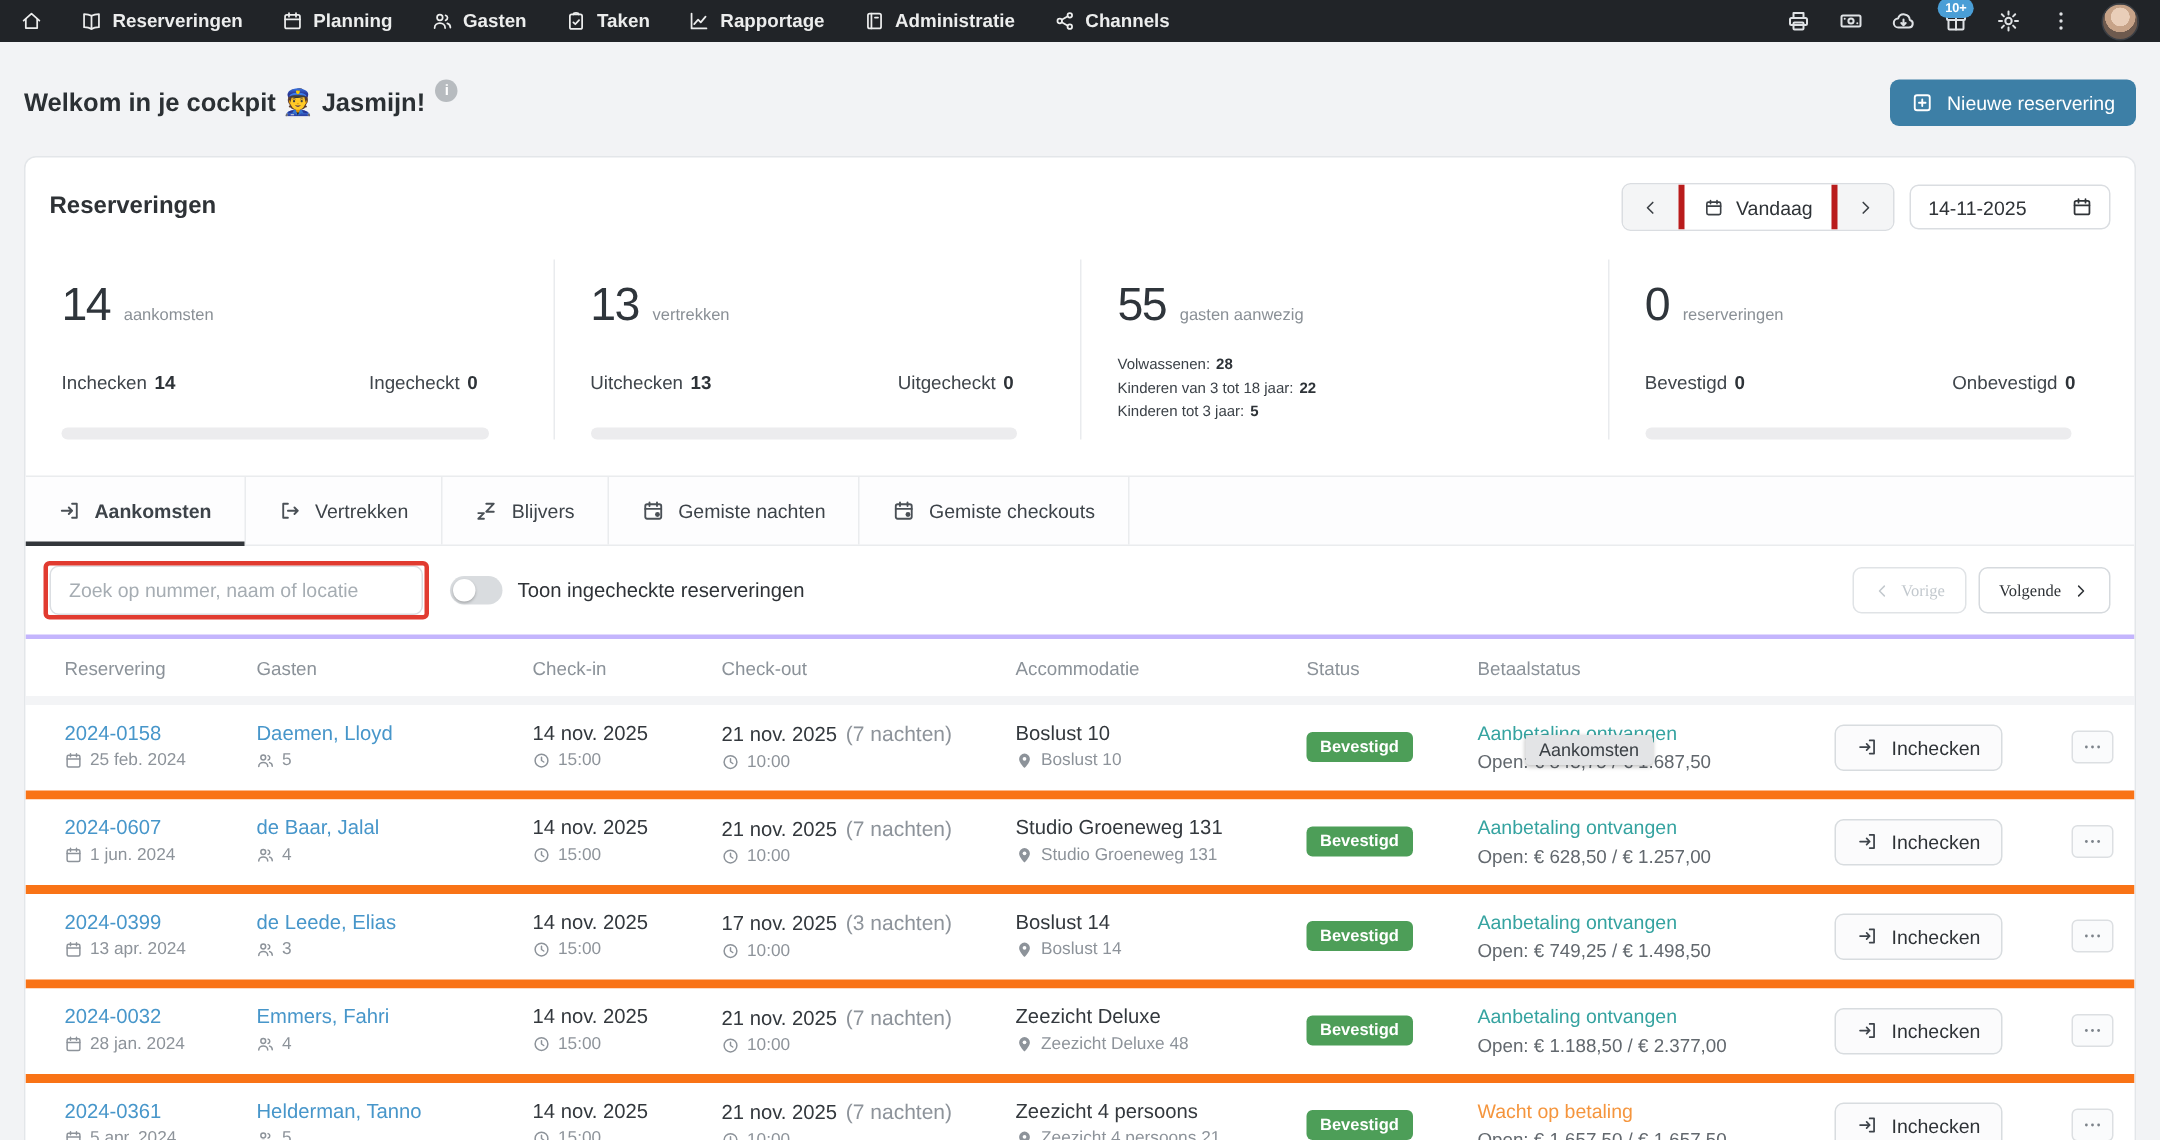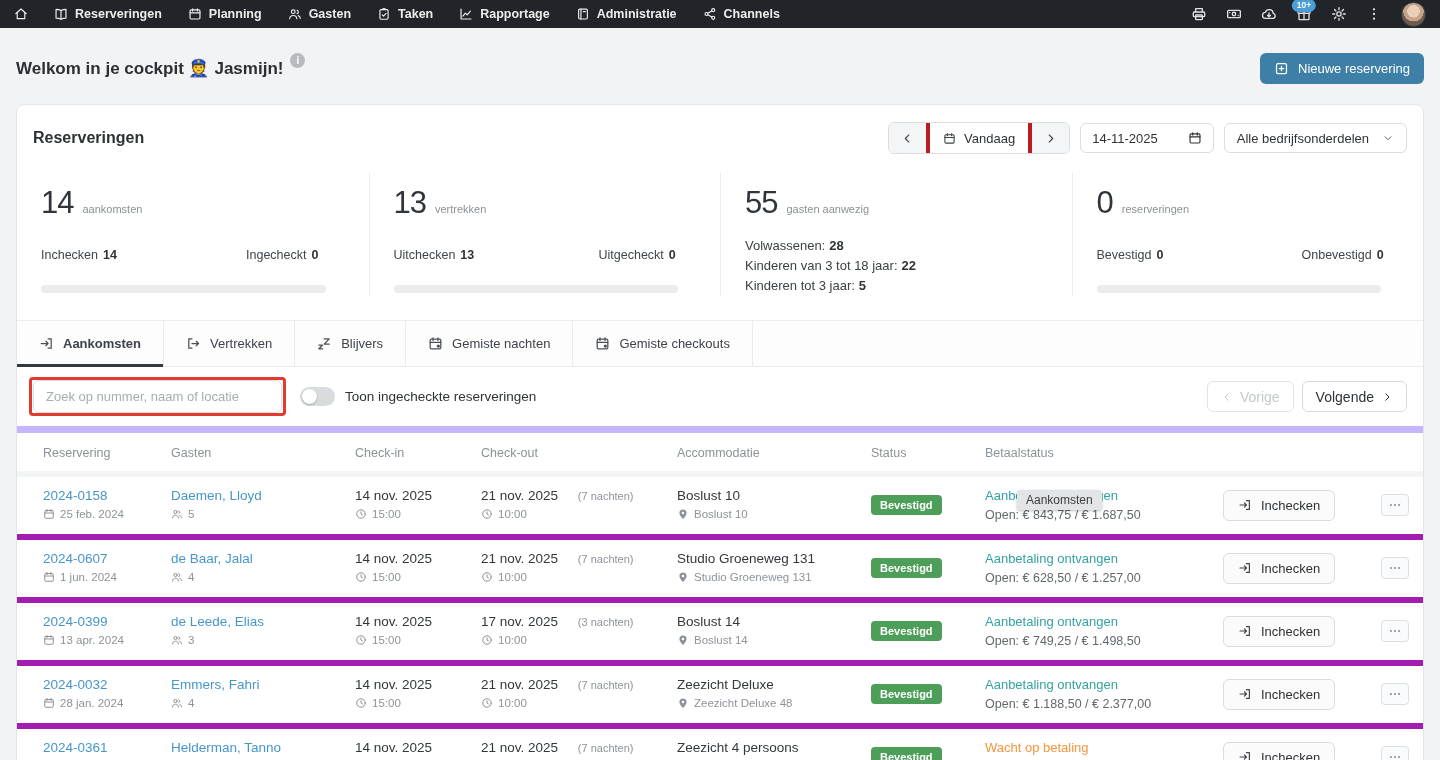--- a/index.html
+++ b/index.html
@@ -44,54 +44,54 @@
   
   .stats{display:grid;grid-template-columns:1fr 1fr 1fr 1fr;padding:6px 0 24px}
   .stat{padding:12px 24px 0}
   .stat+.stat{border-left:1px solid #e9ebee}
   .stat-big{display:flex;align-items:baseline;gap:9px}
   .stat-num{font-size:31px;color:#2f353b;font-weight:400;letter-spacing:-1px}
   .stat-cap{font-size:11px;color:#8a9096}
   .stat-subs{display:grid;grid-template-columns:205px auto;margin-top:27px;font-size:12.5px;color:#3f454b}
   .stat-subs b{margin-left:5px;color:#2e3338}
   .stat-bar{margin-top:23px;height:8px;border-radius:4px;background:#ececee;width:94%}
-  .stat-lines{margin-top:15px;font-size:13px;color:#3b4147;line-height:1.55}
+  .stat-lines{margin-top:15px;font-size:10px;color:#3b4147;line-height:1.55}
   .stat-lines b{margin-left:4px;color:#2e3338}
 
   
   .tabs{display:flex;border-top:1px solid #eaecee;border-bottom:1px solid #eaecee;background:#fdfdfe}
   .tab{display:flex;align-items:center;gap:9px;padding:0 22px;height:45px;font-size:13px;color:#3d4349;border-right:1px solid #eaecee;cursor:pointer;position:relative;white-space:nowrap}
   .tab svg{width:15px;height:15px;color:#4a5056}
   .tab.active{font-weight:700}
   .tab.active::after{content:"";position:absolute;left:0;right:0;bottom:-1px;height:3px;background:#33373b}
 
   
   .filter-row{display:flex;align-items:center;padding:13px 16px;gap:18px}
   .search-wrap{position:relative}
   .search-input{width:249px;height:33px;border:1px solid #dbdee2;border-radius:6px;padding:0 12px;font-size:13px;font-family:inherit;color:#2f3337;outline:none;background:#fff}
   .search-input::placeholder{color:#a6adb3}
   .annotation-box{position:absolute;inset:-3px -4px;border:3px solid #e13b30;border-radius:4px;pointer-events:none}
   .toggle-wrap{display:flex;align-items:center;gap:10px;font-size:13.5px;color:#2e3237}
   .toggle{width:35px;height:19px;border-radius:10px;background:#d9dcdf;position:relative;cursor:pointer;flex:none}
   .toggle::after{content:"";position:absolute;width:15px;height:15px;border-radius:50%;background:#fff;top:2px;left:2px;box-shadow:0 1px 2px rgba(0,0,0,.25)}
   .pager{margin-left:auto;display:flex;gap:8px}
-  .pager button{display:flex;align-items:center;gap:7px;height:31px;padding:0 13px;border-radius:6px;border:1px solid #e0e3e6;background:#fff;font-size:14px;font-family:Liberation Sans, sans-serif;cursor:pointer}
+  .pager button{display:flex;align-items:center;gap:7px;height:31px;padding:0 13px;border-radius:6px;border:1px solid #e0e3e6;background:#fff;font-size:11px;font-family:Liberation Serif, serif;cursor:pointer}
   .pager .prev{color:#c3c9ce}
   .pager .next{color:#2f3337;border-color:#d6dade}
   .pager svg{width:12px;height:12px}
 
   
   .grid-row{display:grid;grid-template-columns:128px 184px 126px 196px 194px 114px 236px 1fr;align-items:start;padding:0 14px 0 26px}
-  .thead{color:#8b9299;font-size:12.5px;padding-top:13px;padding-bottom:11px;border-top:7px solid #c4b5fd;border-bottom:6px solid #f3f4f6}
-  .trow{background:#fff;padding-top:11px;padding-bottom:12px;border-bottom:6px solid #a21caf}
+  .thead{color:#8b9299;font-size:12.5px;padding-top:13px;padding-bottom:11px;border-top:3px solid #c4b5fd;border-bottom:6px solid #f3f4f6}
+  .trow{background:#fff;padding-top:11px;padding-bottom:12px;border-bottom:6px solid #f97316}
   .cell-l1{font-size:13.5px;color:#33383d}
   .cell-l2{margin-top:5px;font-size:11.5px;color:#8d939a;display:flex;align-items:center;gap:5px}
   .cell-l2 svg{width:12px;height:12px;flex:none}
   a.link{color:#4796ca;text-decoration:none;font-weight:500;cursor:pointer}
-  .nights{font-size:11px;color:#8d939a;margin-left:16px}
+  .nights{font-size:14px;color:#8d939a;margin-left:2px}
   .cell-status{align-self:center}
   .badge-green{display:inline-block;background:#4d9e58;color:#fff;font-size:11px;font-weight:700;padding:4px 9px;border-radius:4px}
   .pay-l1{font-size:13px;font-weight:500}
   .pay-l2{margin-top:5px;font-size:12.5px;color:#62686e}
   .cell-actions{align-self:center;display:flex;align-items:center;justify-content:space-between;padding-left:2px}
   .btn-checkin{display:flex;align-items:center;gap:9px;height:31px;padding:0 14px;border:1px solid #d8dcdf;border-radius:6px;background:#fbfbfc;font-size:13px;font-family:inherit;color:#2e3236;cursor:pointer}
   .btn-checkin svg{width:14px;height:14px;color:#3d434a}
   .btn-kebab{width:28px;height:22px;border:1px solid #dcdfe2;border-radius:4px;background:#fafbfc;display:flex;align-items:center;justify-content:center;color:#7c838a;cursor:pointer}
   .btn-kebab svg{width:14px;height:14px}
 
@@ -331,26 +331,20 @@
               <use href="#s-chr"></use>
             </svg>
           </button>
       </div>
       <div class="date-field">
           <span>14-11-2025</span>
           <svg class="ic">
             <use href="#s-cal"></use>
           </svg>
         </div>
-      <div class="select-field">
-          <span>Alle bedrijfsonderdelen</span>
-          <svg class="ic">
-            <use href="#s-chd"></use>
-          </svg>
-        </div>
     </div>
   </div>
 
   <div class="stats">
     <div class="stat">
       <div class="stat-big">
           <span class="stat-num">14</span>
           <span class="stat-cap">aankomsten</span>
         </div>
       <div class="stat-subs">

